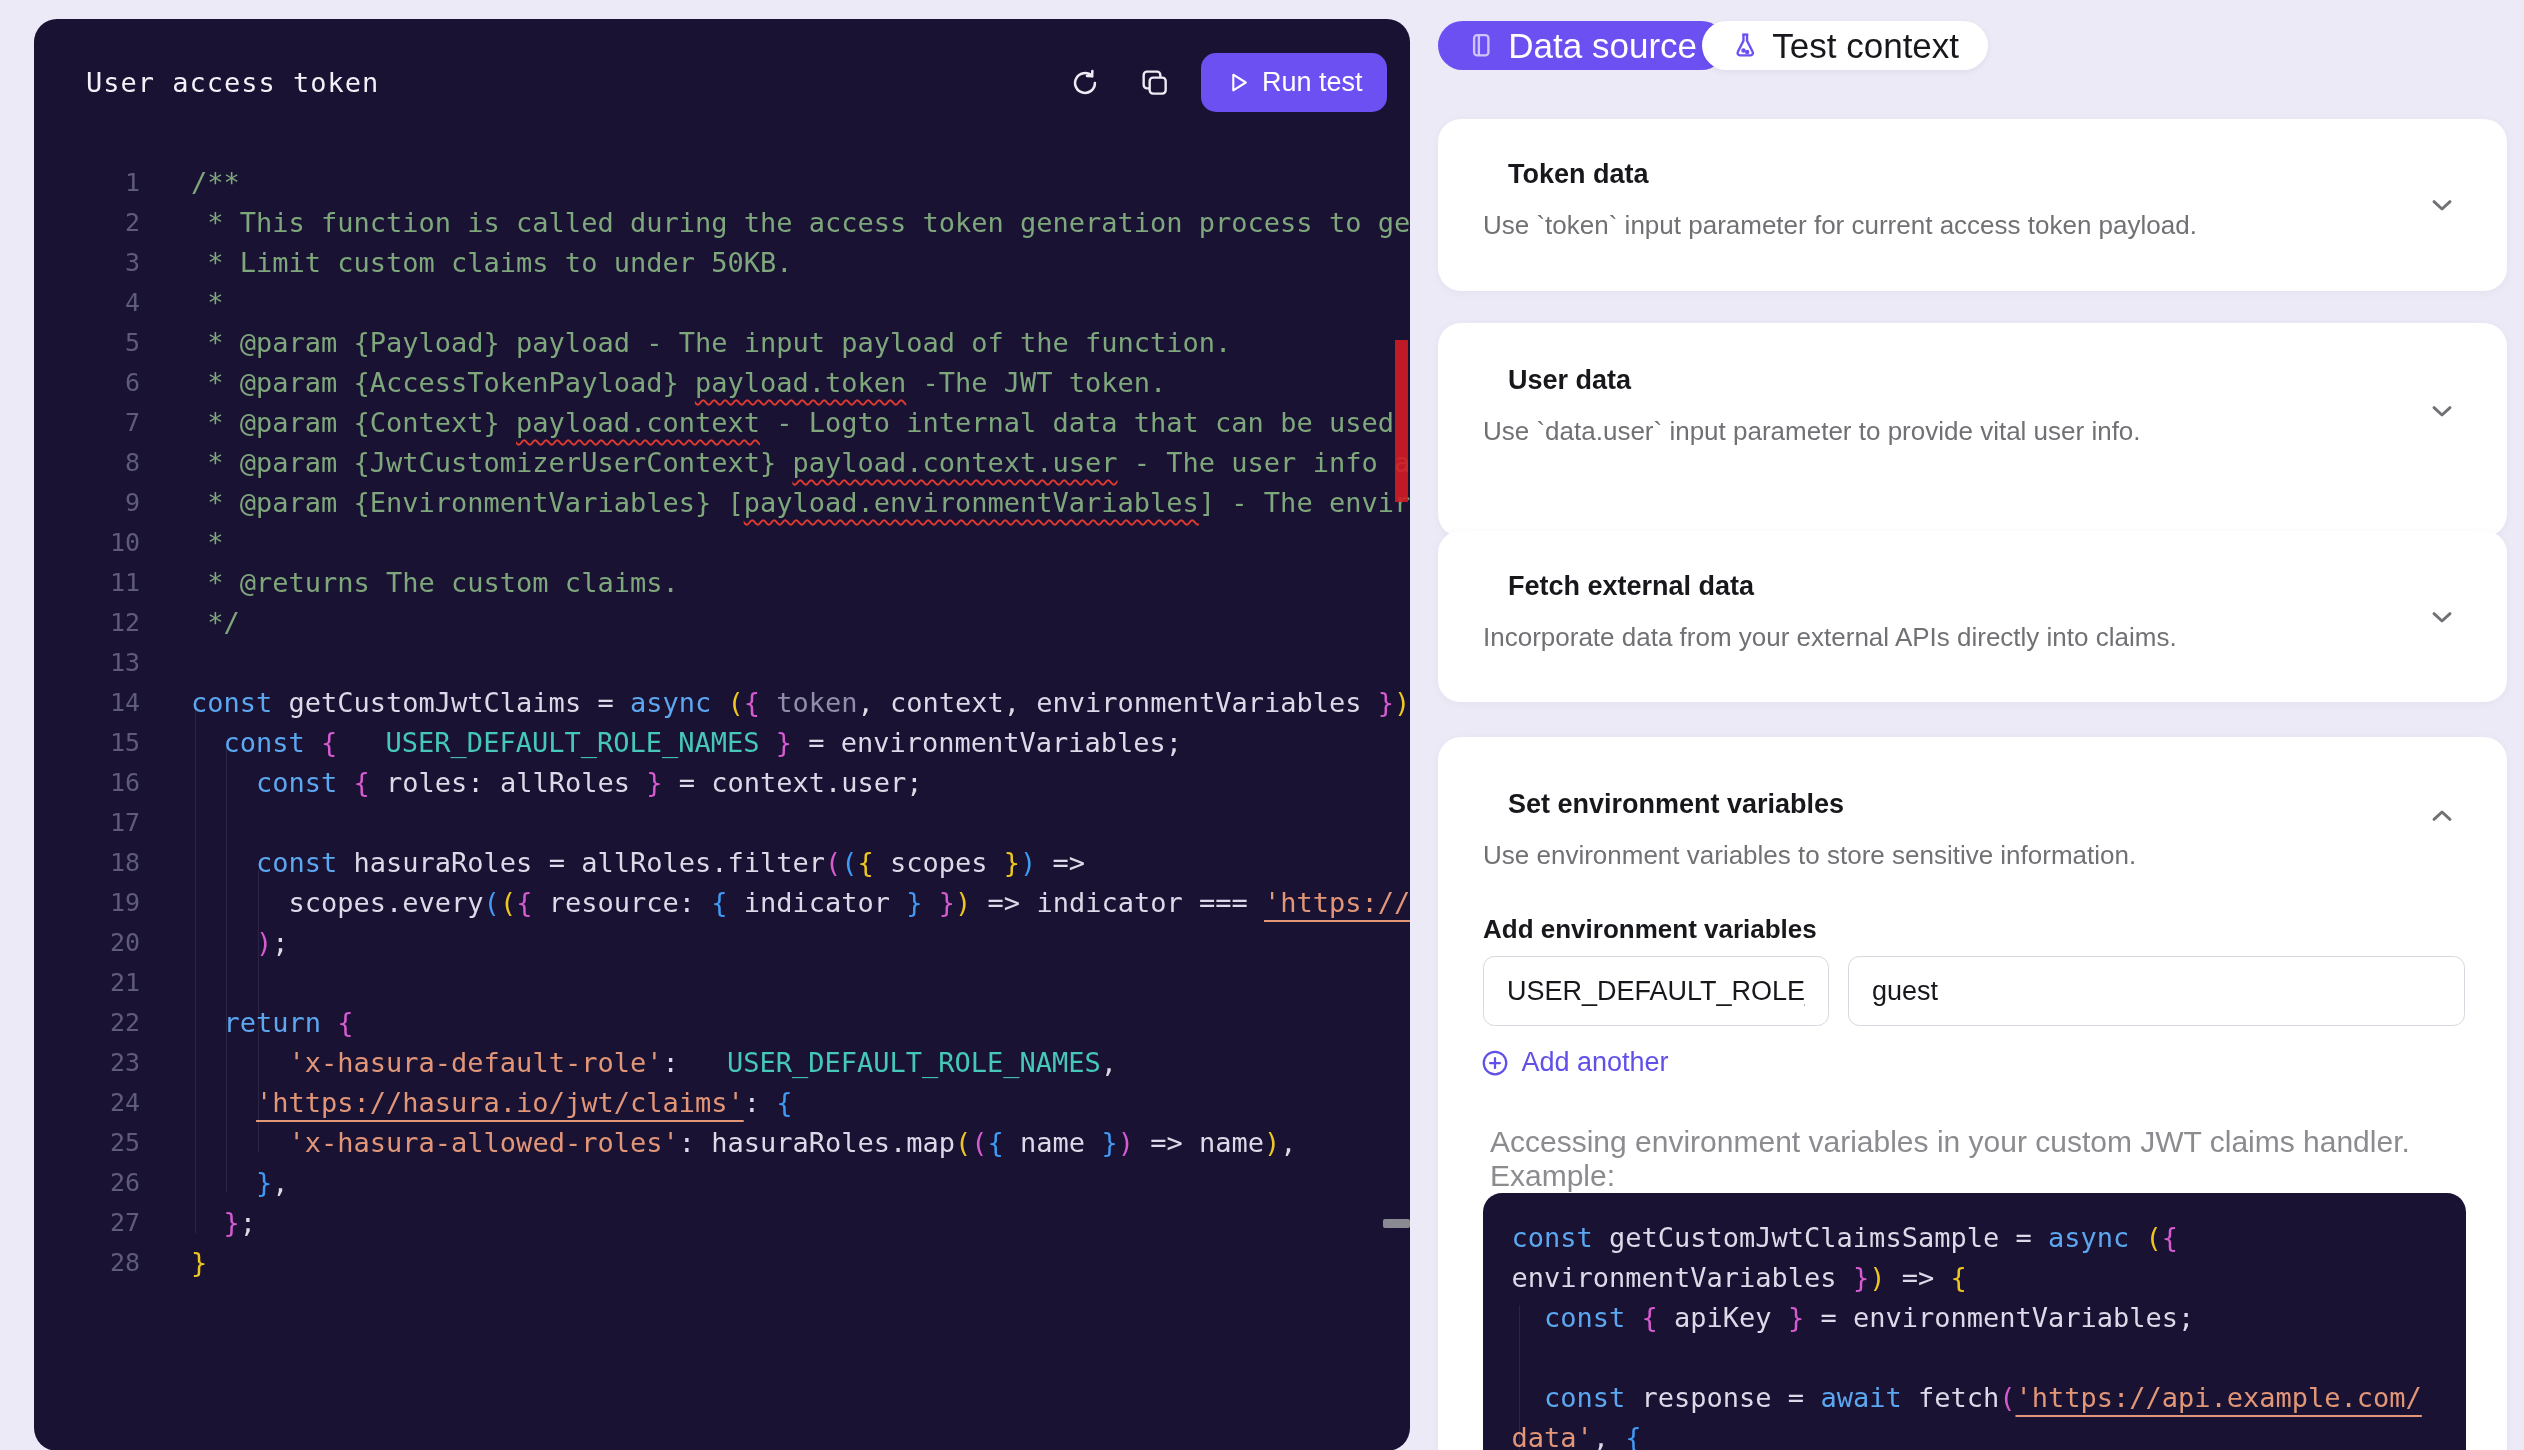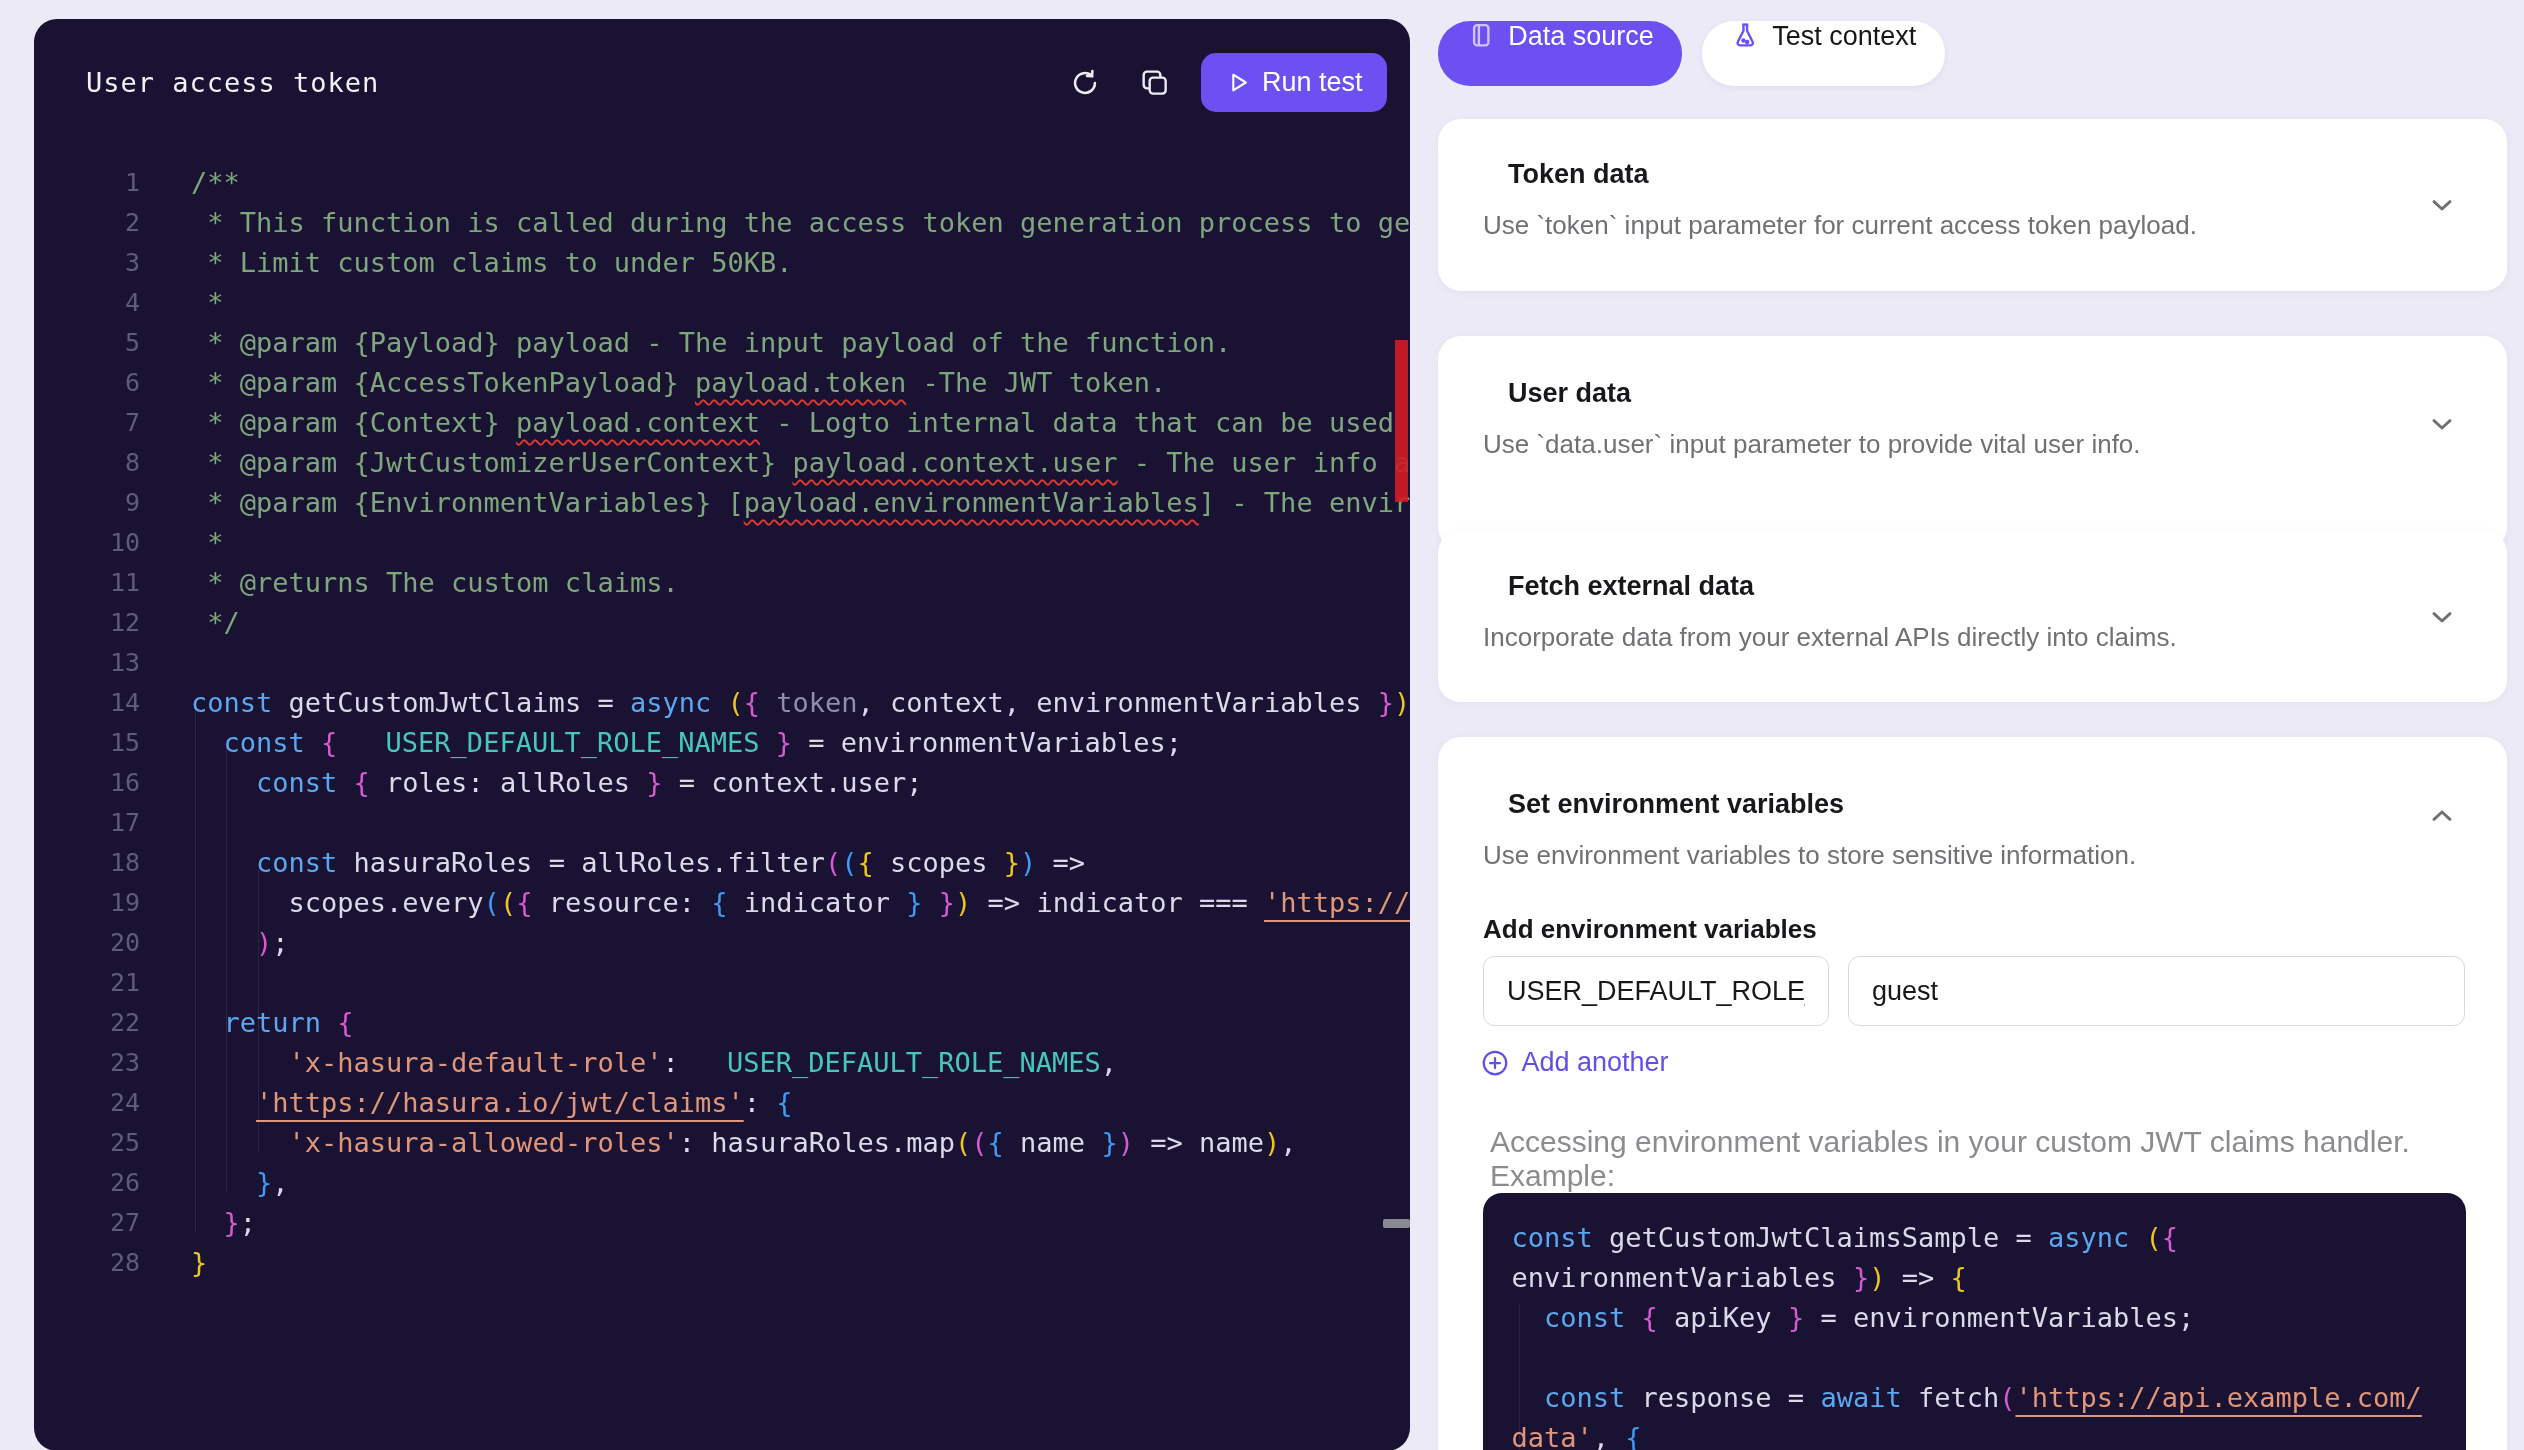--- a/index.html
+++ b/index.html
@@ -47,22 +47,22 @@
   .s-b{color:#3F9BF5;}
   .s-tx{color:#DCDAE8;}
   .s-dim{color:#908EA8;}
 
   .indent-guide{width:1px;background:rgba(255,255,255,0.08);}
   .error-bar{left:1361px;top:321px;width:13.3px;height:162px;background:rgba(210,28,36,0.9);}
   .vscroll-thumb{left:1349px;top:1200px;width:27px;height:8.6px;background:#8A8A92;border-radius:1.9px;cursor:pointer;}
 
   
   .pill{
-    height:65px;border-radius:32px;display:inline-flex;
-    padding:0 28.5px;gap:13.3px;font-size:27px;font-weight:500;cursor:pointer;box-sizing:border-box;
+    height:49px;border-radius:32px;display:inline-flex;align-items:center;
+    padding:0 28.5px;gap:13.3px;font-size:35px;font-weight:500;cursor:pointer;box-sizing:border-box;
   }
   .pill-active{background:#6C50F2;color:#FFFFFF;}
   .pill-idle{background:#FFFFFF;color:#17171C;box-shadow:0 1.9px 7.6px rgba(30,20,80,0.06);}
 
   .card{
     left:1438px;width:1069px;background:#FFFFFF;border-radius:23px;
     box-shadow:0 1.9px 9.5px rgba(30,20,80,0.04);
   }
   .card-title{left:45px;font-size:27px;font-weight:600;color:#17171C;margin-left:25px;}
   .card-sub{left:45px;font-size:26px;color:#717175;}
@@ -201,21 +201,21 @@
 </div>
 
 <div class="abs card" style="top:119px;height:172px;">
   <div class="abs card-title" style="top:40px;">Token data</div>
   <div class="abs card-sub" style="top:91px;">Use `token` input parameter for current access token payload.</div>
   <svg class="abs chev" style="top:70px;" viewBox="0 0 24 24" fill="none" stroke="#717175" stroke-width="2.2" stroke-linecap="round" stroke-linejoin="round">
       <path d="M6 9.5 12 15l6-5.5"></path>
     </svg>
 </div>
 
-<div class="abs card" style="top:336px;height:214px;">
+<div class="abs card" style="top:323px;height:214px;">
   <div class="abs card-title" style="top:42px;">User data</div>
   <div class="abs card-sub" style="top:93px;">Use `data.user` input parameter to provide vital user info.</div>
   <svg class="abs chev" style="top:72px;" viewBox="0 0 24 24" fill="none" stroke="#717175" stroke-width="2.2" stroke-linecap="round" stroke-linejoin="round">
       <path d="M6 9.5 12 15l6-5.5"></path>
     </svg>
 </div>
 
 <div class="abs card" style="top:531px;height:171px;border-radius:22px;">
   <div class="abs card-title" style="top:40px;">Fetch external data</div>
   <div class="abs card-sub" style="top:91px;">Incorporate data from your external APIs directly into claims.</div>

